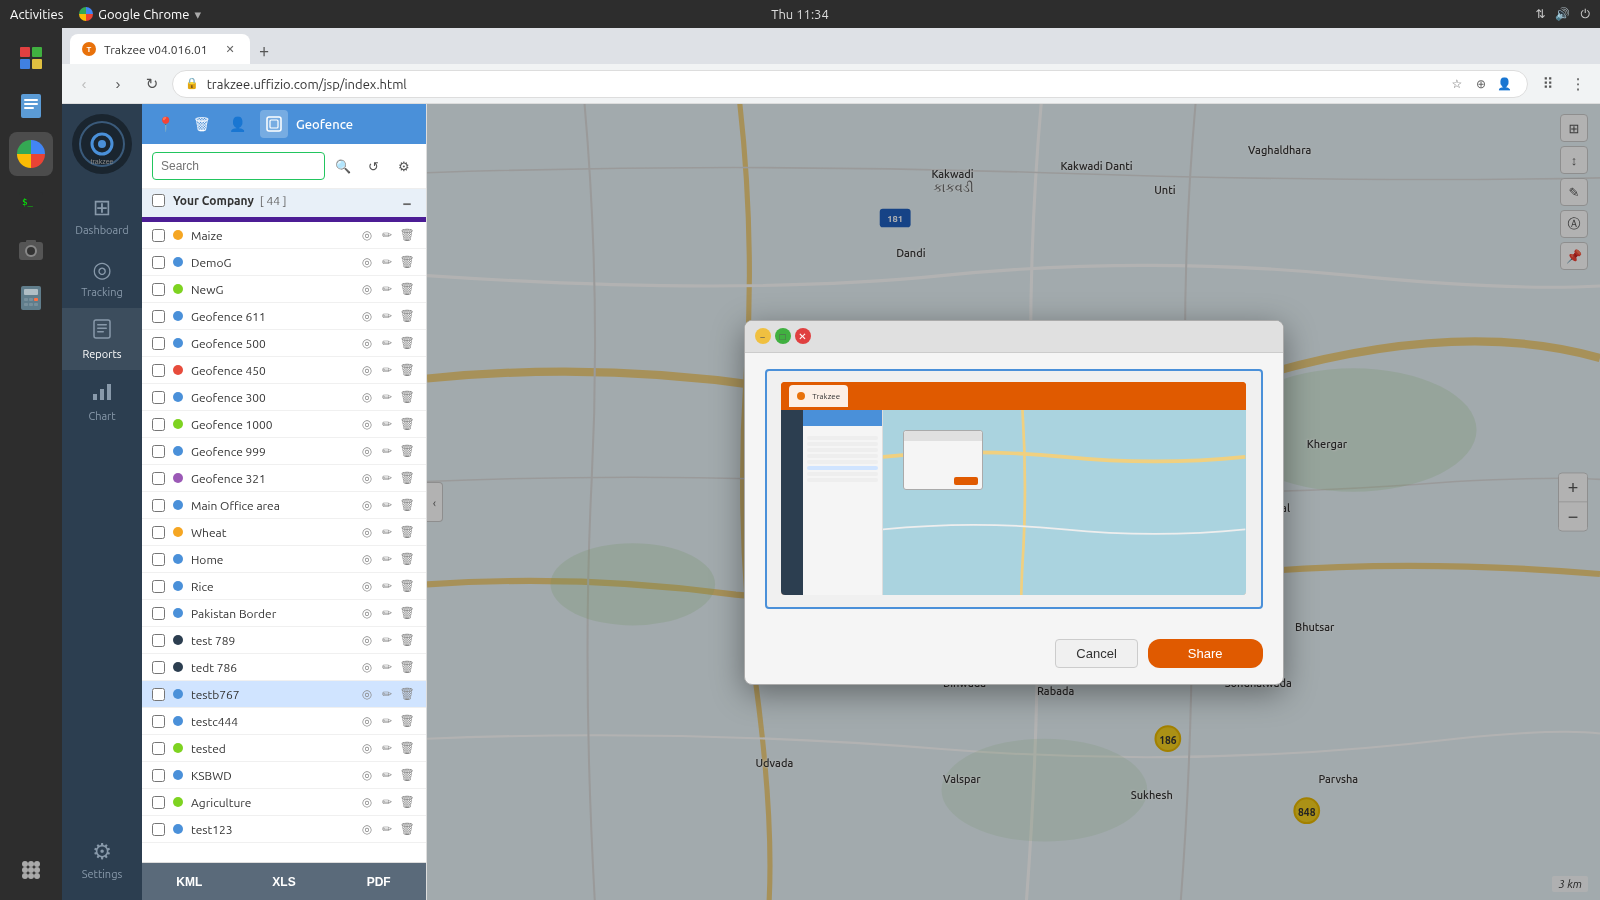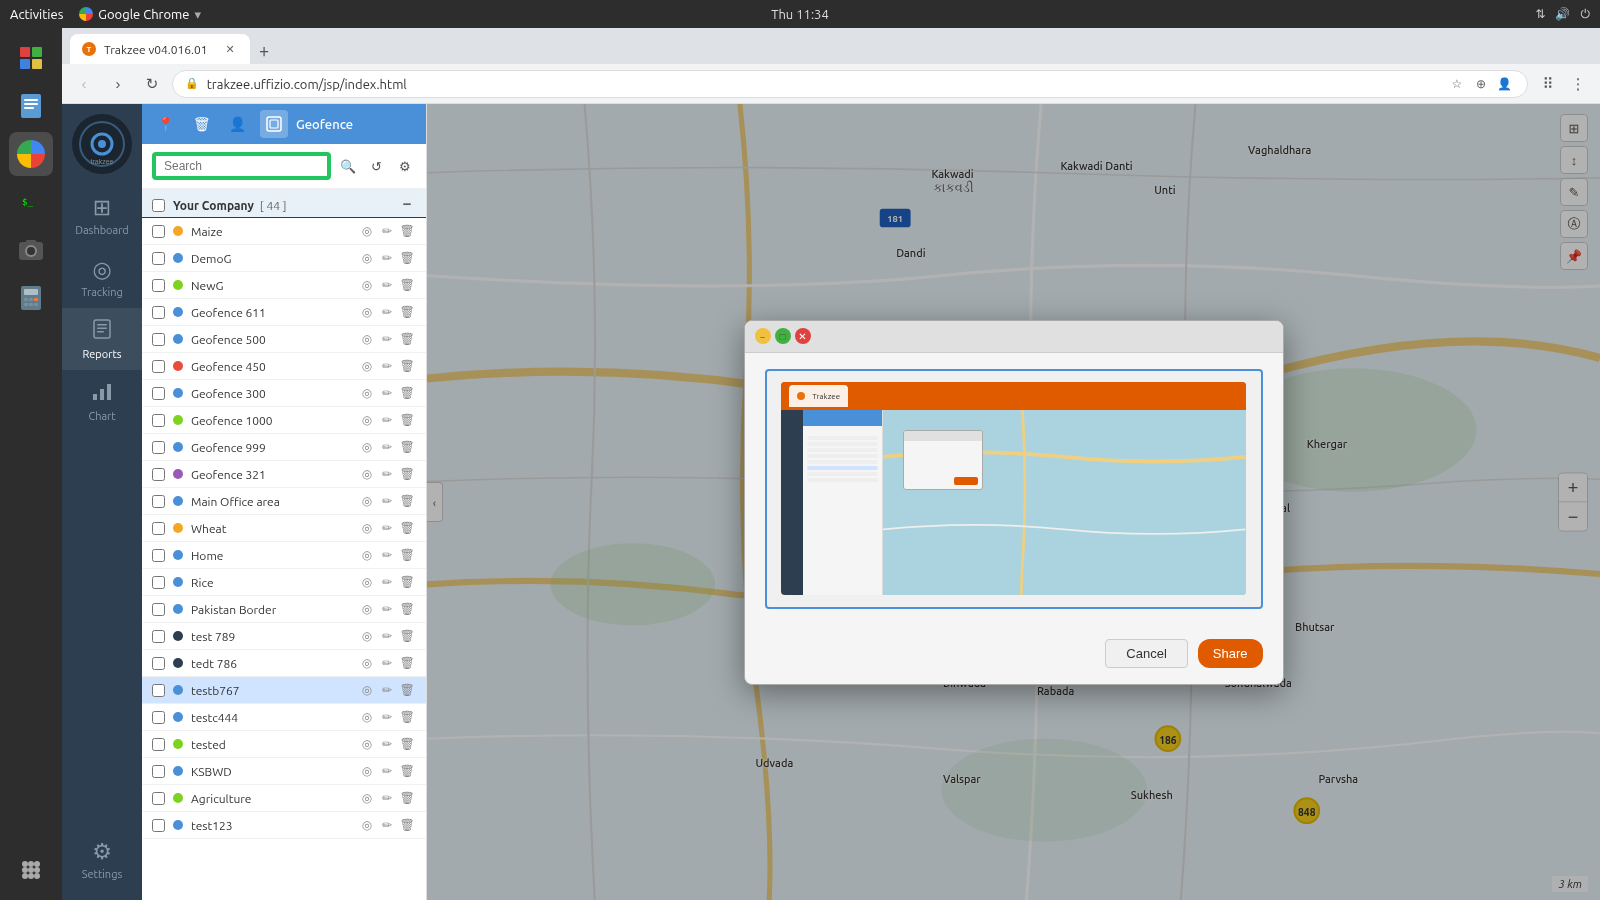--- a/index.html
+++ b/index.html
@@ -188,21 +188,21 @@
 
     .panel-search {
       padding: 8px 10px;
       border-bottom: 1px solid #eee;
       display: flex;
       align-items: center;
       gap: 6px;
     }
     .search-input {
       flex: 1;
-      border: 4px solid #22c55e;
+      border: 1px solid #22c55e;
       border-radius: 4px;
       padding: 4px 8px;
       font-size: 12px;
       outline: none;
       height: 28px;
     }
     .search-btn {
       width: 28px; height: 28px;
       display: flex; align-items: center; justify-content: center;
       cursor: pointer; color: #555; border-radius: 4px;
@@ -220,26 +220,26 @@
     }
     .panel-col-header input[type=checkbox] { margin-right: 8px; }
 
     .panel-list {
       overflow-y: auto;
       flex: 1;
     }
     .panel-group {
       background: #e8f0f8;
       display: flex;
-      align-items: flex-end;
+      align-items: flex-start;
       padding: 5px 10px;
       font-size: 12px;
       font-weight: 600;
       color: #333;
-      border-bottom: 1px solid #4c1d95;
+      border-bottom: 5px solid #4c1d95;
     }
     .panel-group input[type=checkbox] { margin-right: 8px; }
     .group-count { margin-left: 6px; color: #666; font-weight: normal; }
     .group-minus { margin-left: auto; cursor: pointer; color: #666; font-size: 16px; width: 18px; height: 18px; display: flex; align-items: center; justify-content: center; }
 
     .list-item {
       display: flex;
       align-items: center;
       padding: 4px 10px;
       border-bottom: 1px solid #f0f0f0;
@@ -532,21 +532,21 @@
       padding: 4px 20px;
       background: #f0f0f0;
       border: 1px solid #ccc;
       border-radius: 4px;
       font-size: 13px;
       cursor: pointer;
       color: #333;
       text-align: right;
     }
     .btn-share {
-      padding: 7px 15px;
+      padding: 7px 40px;
       background: #e05a00;
       border: none;
       border-radius: 12px;
       font-size: 13px;
       cursor: pointer;
       color: #fff;
       font-weight: 500;
     }
 
     
@@ -982,20 +982,25 @@
           <span class="item-name">test123</span>
           <div class="item-actions">
             <span class="item-action">◎</span>
             <span class="item-action">✏</span>
             <span class="item-action">🗑</span>
           </div>
         </div>
 
       </div>
 
+      <div class="panel-footer">
+        <button class="footer-btn kml">KML</button>
+        <button class="footer-btn xls">XLS</button>
+        <button class="footer-btn pdf">PDF</button>
+      </div>
     </div>
 
     <div class="map-area">
 
       <svg class="map-svg" viewBox="0 0 1140 840" preserveAspectRatio="xMidYMid slice">
 
         <rect width="1140" height="840" fill="#e8f4f8"></rect>
 
         <path d="M0,300 Q200,280 400,320 Q600,360 800,300 Q1000,240 1140,280" stroke="#f0d080" stroke-width="8" fill="none"></path>
         <path d="M0,500 Q150,490 300,510 Q500,530 700,500 Q900,470 1140,490" stroke="#f0d080" stroke-width="6" fill="none"></path>

